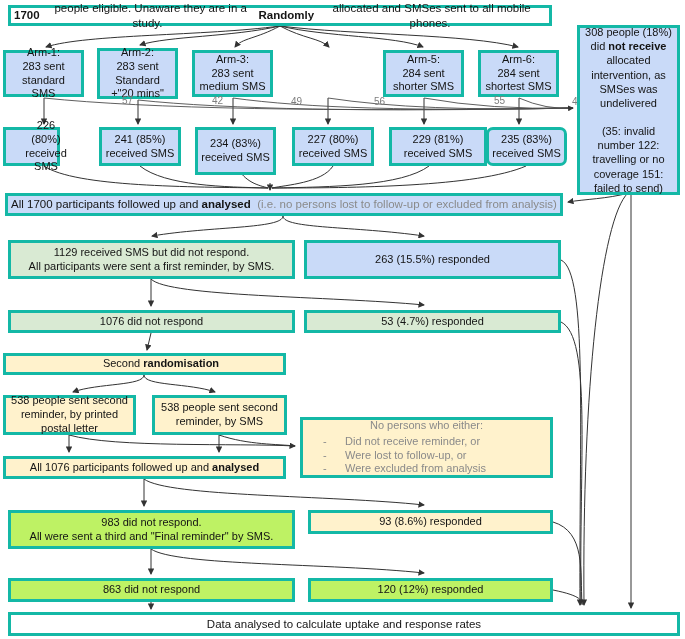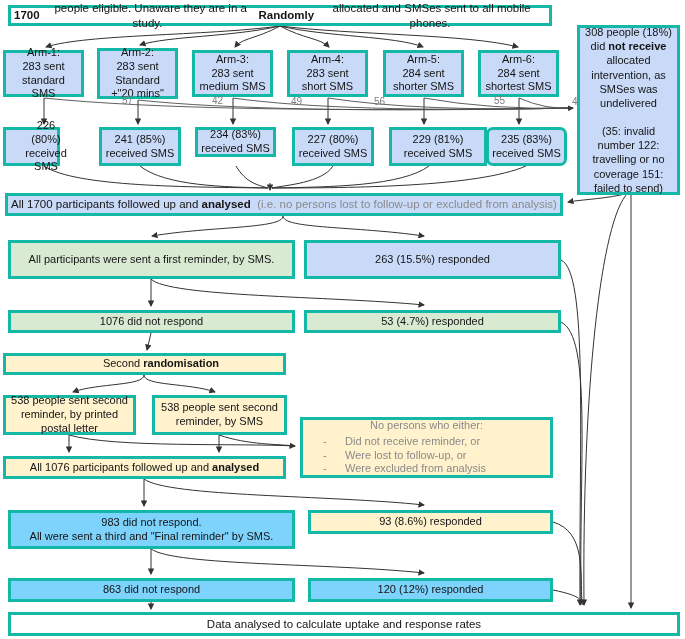--- a/index.html
+++ b/index.html
@@ -5,21 +5,21 @@
   html,body{margin:0;padding:0;background:#fff;}
   #canvas{position:relative;width:685px;height:639px;background:#fff;overflow:hidden;
           font-family:"Liberation Sans",sans-serif;}
   svg.lines{position:absolute;left:0;top:0;pointer-events:none;}
   .box{position:absolute;box-sizing:border-box;border:3px solid #14b8a6;
        display:flex;flex-direction:column;align-items:center;justify-content:center;
        text-align:center;font-size:11px;line-height:1.25;color:#141414;padding:1px 3px;}
   .blue{background:#c9daf8;}
   .green{background:#d9ead3;}
   .yellow{background:#fff2cc;}
-  .pink{background:#7dd3fc;text-align:center;}
+  .pink{background:#bef264;text-align:center;}
   .white{background:#ffffff;}
   .wide{flex-direction:row;white-space:pre-wrap;}
   b,.b{font-weight:bold;}
   .greytxt{color:#8a8a8a;}
   .numlabel{position:absolute;font-size:10px;color:#7d7d7d;padding-left:46px;}
   .np{align-items:stretch;text-align:left;color:#8a8a8a;padding:4px 8px;justify-content:center;}
   .np-title{text-align:center;margin-bottom:2px;}
   .np-row{display:flex;margin-left:12px;}
   .np-dash{width:22px;flex:0 0 22px;text-align:left;}
   .p308{margin:0 0 13px 0;}
@@ -110,57 +110,54 @@
     <div>283 sent standard SMS</div>
   </div>
   <div class="box blue" style="left:97px;top:48px;width:81px;height:51px;">
     <div>Arm-2:</div>
     <div>283 sent Standard +"20 mins"</div>
   </div>
   <div class="box blue" style="left:192px;top:50px;width:81px;height:47px;">
     <div>Arm-3:</div>
     <div>283 sent medium SMS</div>
   </div>
-  <div class="box blue" style="left:287px;top:50px;width:81px;height:47px;">
-    <div>Arm-4:</div>
-    <div>283 sent short SMS</div>
-  </div>
   <div class="box blue" style="left:383px;top:50px;width:81px;height:47px;">
     <div>Arm-5:</div>
     <div>284 sent shorter SMS</div>
   </div>
   <div class="box blue" style="left:478px;top:50px;width:81px;height:47px;">
     <div>Arm-6:</div>
     <div>284 sent shortest SMS</div>
   </div>
 
   <span class="numlabel" style="left:76px;top:95px;">57</span>
   <span class="numlabel" style="left:166px;top:95px;">42</span>
   <span class="numlabel" style="left:245px;top:96px;">49</span>
   <span class="numlabel" style="left:328px;top:96px;">56</span>
   <span class="numlabel" style="left:448px;top:95px;">55</span>
   <span class="numlabel" style="left:526px;top:96px;">49</span>
 
   <div class="box blue" style="left:3px;top:127px;width:57px;height:39px;padding-left:32px;">226 (80%) received SMS</div>
   <div class="box blue" style="left:99px;top:127px;width:82px;height:39px;">241 (85%) received SMS</div>
-  <div class="box blue" style="left:195px;top:127px;width:81px;height:30px;">234 (83%) received SMS</div>
+  <div class="box blue" style="left:195px;top:127px;width:81px;height:48px;">234 (83%) received SMS</div>
   <div class="box blue" style="left:292px;top:127px;width:82px;height:39px;">227 (80%) received SMS</div>
   <div class="box blue" style="left:389px;top:127px;width:98px;height:39px;">229 (81%) received SMS</div>
   <div class="box blue" style="left:486px;top:127px;width:81px;height:39px;border-radius:7px;">235 (83%) received SMS</div>
 
   <div class="box blue" style="left:577px;top:25px;width:103px;height:170px;padding:2px 5px;line-height:1.3;">
     <p class="p308 inline-wrap" style="display:block;"><span class="inline-wrap">308 people (18%) did </span><span class="b">not receive</span><span class="inline-wrap"> allocated intervention, as SMSes was undelivered</span></p>
     <p class="p308b">(35: invalid number 122: travelling or no coverage 151: failed to send)</p>
   </div>
 
   <div class="box blue wide" style="left:5px;top:193px;width:558px;height:23px;font-size:11.5px;">
     <span class="inline-wrap">All 1700 participants followed up and </span><span class="b">analysed</span><span class="greytxt inline-wrap">  (i.e. no persons lost to follow-up or excluded from analysis)</span>
   </div>
 
   <div class="box green" style="left:8px;top:240px;width:287px;height:39px;">
+    <div>1129 received SMS but did not respond.</div>
     <div>All participants were sent a first reminder, by SMS.</div>
   </div>
   <div class="box blue" style="left:304px;top:240px;width:257px;height:39px;">263 (15.5%) responded</div>
 
   <div class="box green" style="left:8px;top:310px;width:287px;height:23px;">1076 did not respond</div>
   <div class="box green" style="left:304px;top:310px;width:257px;height:23px;">53 (4.7%) responded</div>
 
   <div class="box yellow wide" style="left:3px;top:353px;width:283px;height:22px;padding-left:36px;">
     <span class="inline-wrap">Second </span><span class="b">randomisation</span>
   </div>

